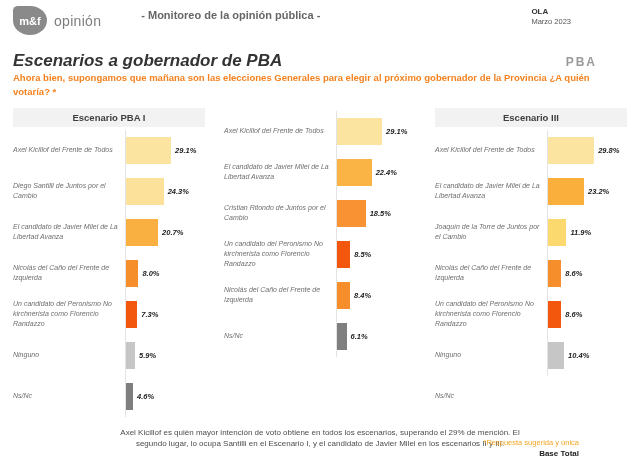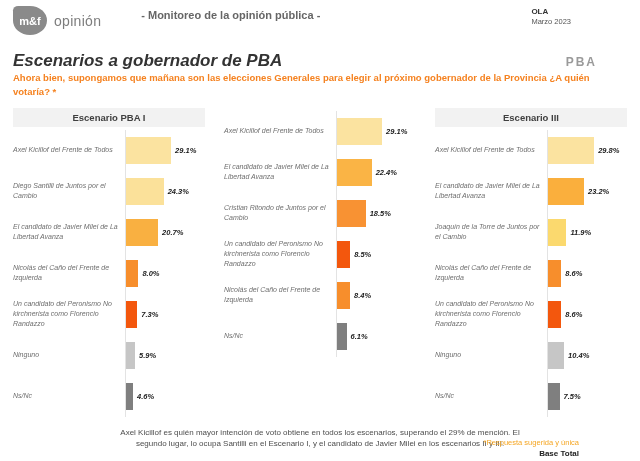--- a/index.html
+++ b/index.html
@@ -216,24 +216,20 @@
           </div>
           <div class="row">
             <div class="row-label">Ninguno</div>
             <div class="bar-area">
               <div class="bar" style="width: 16.1px; background: rgb(198, 198, 198);"></div>
               <span class="bar-value">10.4%</span>
             </div>
           </div>
           <div class="row">
             <div class="row-label">Ns/Nc</div>
-            <div class="bar-area">
-              <div class="bar" style="width: 11.6px; background: rgb(127, 127, 127);"></div>
-              <span class="bar-value">7.5%</span>
-            </div>
           </div>
         </div>
       </div>
     </div>
 
   <div class="footer">
     <div class="note">Axel Kicillof es quién mayor intención de voto obtiene en todos los escenarios, superando el 29% de mención. El segundo lugar, lo ocupa Santilli en el Escenario I, y el candidato de Javier Milei en los escenarios II y III.</div>
     <div class="legal">
       <div class="footnote">*Respuesta sugerida y única</div>
       <div class="base">Base Total</div>

